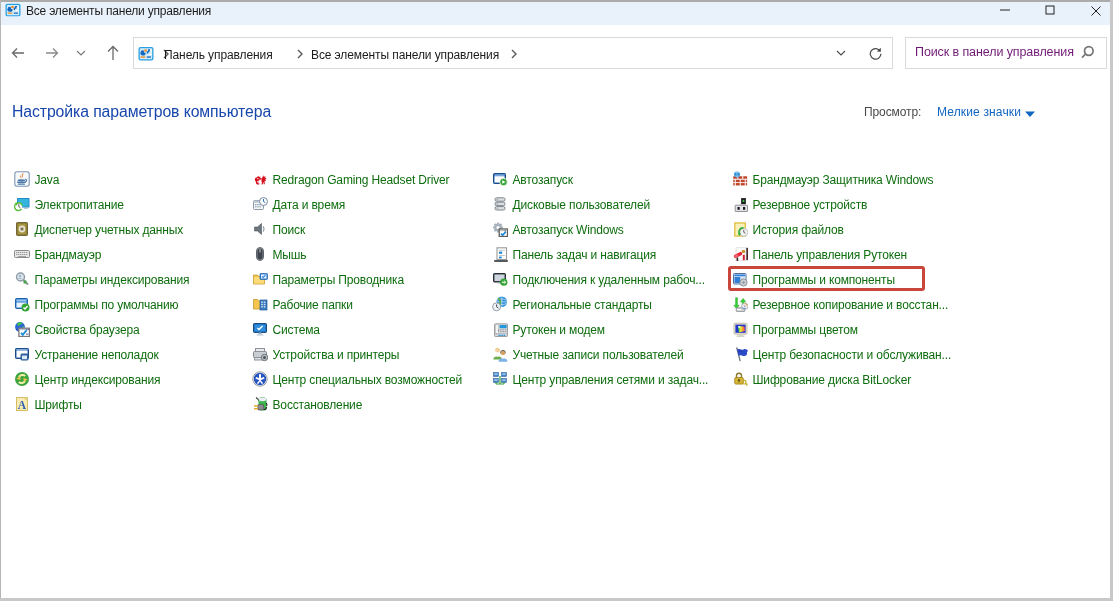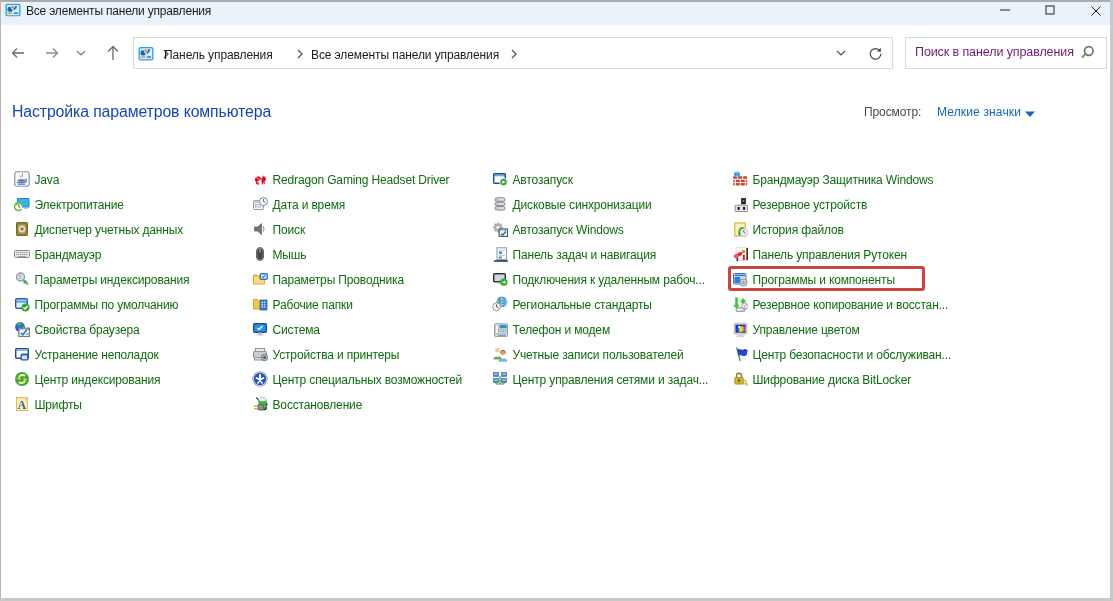--- a/index.html
+++ b/index.html
@@ -344,21 +344,21 @@
           <rect x="3" y="1.8" width="10" height="3.4" rx="1.5"></rect>
           <rect x="3" y="6.2" width="10" height="3.4" rx="1.5"></rect>
           <rect x="3" y="10.6" width="10" height="3.4" rx="1.5"></rect>
         </g>
         <g fill="#9aa2aa">
           <circle cx="5.2" cy="3.5" r="0.8"></circle>
           <circle cx="5.2" cy="7.9" r="0.8"></circle>
           <circle cx="5.2" cy="12.3" r="0.8"></circle>
         </g>
       </svg></div>
-    <div class="itxt">Дисковые синхронизации</div>
+    <div class="itxt">Дисковые пользователей</div>
   </div>
 <div class="item" style="left:492px;top:216px">
     <div class="ico"><svg width="16" height="16" viewBox="0 0 16 16">
         <circle cx="6" cy="6.5" r="3.9" fill="#a8b2bc"></circle>
         <circle cx="6" cy="6.5" r="1.6" fill="#fff"></circle>
         <g fill="#a8b2bc">
           <rect x="5" y="1.6" width="2" height="2.2"></rect>
           <rect x="5" y="9.2" width="2" height="2.2"></rect>
           <rect x="1.1" y="5.5" width="2.2" height="2"></rect>
           <rect x="8.7" y="5.5" width="2.2" height="2"></rect>
@@ -419,21 +419,21 @@
           <rect x="12.6" y="10" width="1.8" height="1"></rect>
         </g>
         <rect x="3.5" y="12" width="12" height="1.4" fill="#b8bec8"></rect>
         <g fill="#2196d8">
           <rect x="6.5" y="13.8" width="1.3" height="1.2"></rect>
           <rect x="8.3" y="13.8" width="1.3" height="1.2"></rect>
           <rect x="10.1" y="13.8" width="1.3" height="1.2"></rect>
           <rect x="11.9" y="13.8" width="1.3" height="1.2"></rect>
         </g>
       </svg></div>
-    <div class="itxt">Телефон и модем</div>
+    <div class="itxt">Рутокен и модем</div>
   </div>
 <div class="item" style="left:492px;top:341px">
     <div class="ico"><svg width="16" height="16" viewBox="0 0 16 16">
         <path d="M3.2 4.2 C3.2 2.6 4.4 1.8 5.6 1.8 C7 1.8 8 2.8 7.9 4.2 C7.9 4.8 7.6 5.4 7.6 5.4 L3.6 5.4 C3.4 5 3.2 4.6 3.2 4.2 Z" fill="#e3cf7e"></path>
         <circle cx="5.6" cy="4.4" r="2" fill="#f2d0a4"></circle>
         <path d="M1.5 12.8 C1.5 9.4 9.7 9.4 9.7 12.8 L9.7 13.4 L1.5 13.4 Z" fill="#6aae4c"></path>
         <path d="M4.6 10 L5.6 11.2 L6.6 10 L6.2 9 L5 9 Z" fill="#fff"></path>
         <path d="M8.3 6.6 C8.3 4.8 9.6 3.9 11 3.9 C12.5 3.9 13.7 5 13.6 6.6 C13.6 7.2 13.3 7.8 13.3 7.8 L8.7 7.8 C8.5 7.4 8.3 7 8.3 6.6 Z" fill="#4a4a4a"></path>
         <circle cx="11" cy="7" r="2.2" fill="#d9a265"></circle>
         <path d="M6.6 15.2 C6.6 11.4 15.4 11.4 15.4 15.2 L15.4 15.8 L6.6 15.8 Z" fill="#7fb3e8"></path>
@@ -549,21 +549,21 @@
             <stop offset="1" stop-color="#e83a7a"></stop>
           </linearGradient>
         </defs>
         <rect x="2" y="2.2" width="13" height="11" rx="1" fill="#e8e4d0" stroke="#b8b4a0" stroke-width="0.8"></rect>
         <rect x="3.4" y="3.6" width="10.2" height="8.2" fill="#2336c8"></rect>
         <path d="M6 5 L12.5 5.5 L13 10 L7 11.5 Z" fill="url(#rgrad)"></path>
         <path d="M6 5 L8.5 5.2 L8 7 L6.5 6.8 Z" fill="#e8f8f8"></path>
         <rect x="7" y="13.2" width="3" height="1.3" fill="#d8d4c0"></rect>
         <rect x="4.5" y="14.5" width="8" height="1.2" rx="0.4" fill="#c8c4b0"></rect>
       </svg></div>
-    <div class="itxt">Управление цветом</div>
+    <div class="itxt">Программы цветом</div>
   </div>
 <div class="item" style="left:732px;top:341px">
     <div class="ico"><svg width="16" height="16" viewBox="0 0 16 16">
         <path d="M4.8 2 L8.2 15.2" stroke="#6d757d" stroke-width="1.3"></path>
         <circle cx="4.8" cy="2.2" r="0.9" fill="#8d959d"></circle>
         <path d="M5.2 3.2 C7.5 2.4 9 4.4 11.5 3.4 C13.5 2.6 15 3.6 16 4.8 C15.5 5.4 14.8 6.2 15 7.2 C15.3 8.4 14.5 9.4 13.2 9.8 C10.8 10.6 9.4 8.6 7.4 9.4 L6.4 9.8 Z" fill="#2b4bc8"></path>
         <path d="M6 5.5 C8 4.8 9.5 6.5 11.5 5.8" stroke="#1a33a0" stroke-width="0.7" fill="none"></path>
       </svg></div>
     <div class="itxt">Центр безопасности и обслуживан...</div>
   </div>

